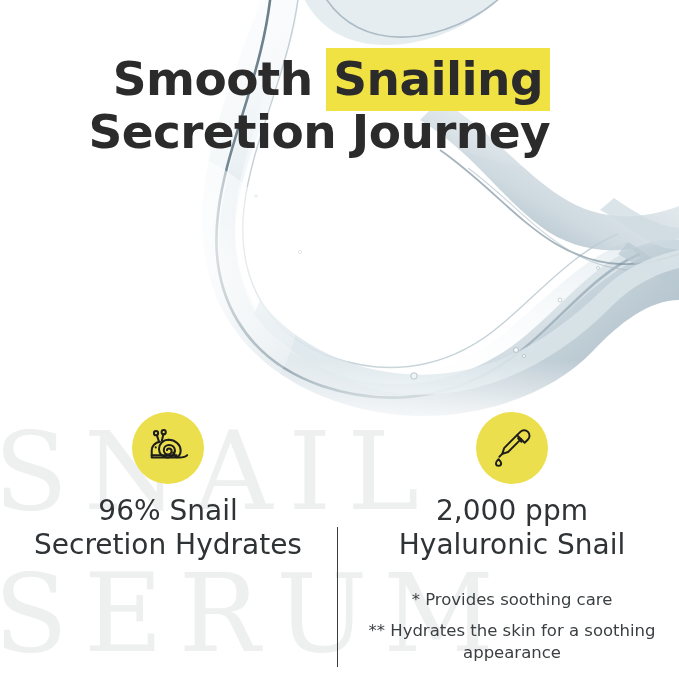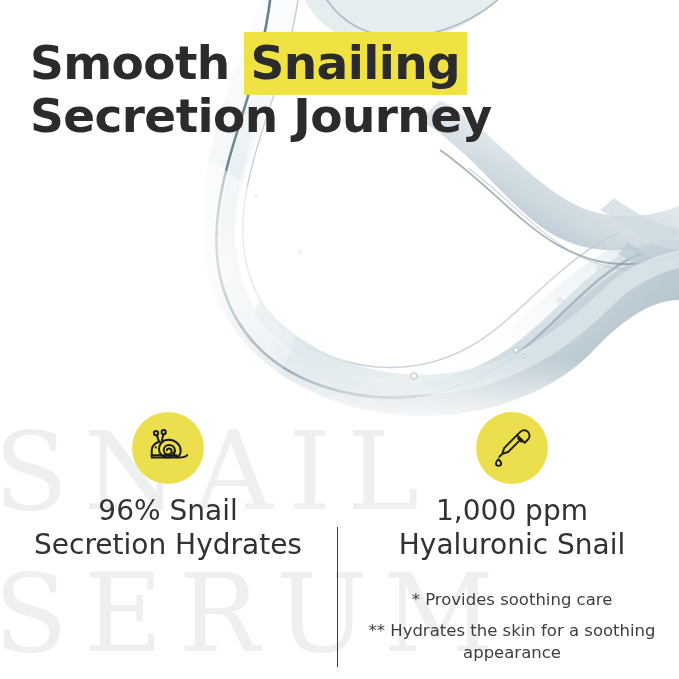--- a/index.html
+++ b/index.html
@@ -25,23 +25,24 @@
     overflow:hidden;
     background:
       radial-gradient(ellipse 300px 200px at 560px 40px, #eef3f5 0%, #f9fbfc 60%, #ffffff 100%),
       linear-gradient(180deg,#fbfcfd 0%, #ffffff 100%);
   }
   .water-photo svg{position:absolute;left:0;top:0;}
 
   
   .headline{
     position:absolute;
-    left:30px;top:36px;
+    left:30px;top:52px;
     width:520px;
     z-index:6;
+    text-align:right;
   }
   .headline-line{
     font-family:"DejaVu Sans", sans-serif;
     font-weight:bold;
     font-size:47px;
     line-height:53px;
     letter-spacing:-0.6px;
     color:#2b2b2b;
     white-space:nowrap;
   }
@@ -322,21 +323,21 @@
           <path d="M13.4 30.4 L10.2 33.6"></path>
 
           <path d="M9.3 36.2
                    C9.3 36.2 6.5 39.0 6.5 40.7
                    C6.5 42.3 7.8 43.5 9.3 43.5
                    C10.9 43.5 12.2 42.3 12.2 40.7
                    C12.2 39.0 9.3 36.2 9.3 36.2 Z"></path>
         </svg>
       </div>
       <div class="feature-title">
-        <div>1,000 ppm</div>
+        <div>2,000 ppm</div>
         <div>Hyaluronic Snail</div>
       </div>
     </div>
   </div>
 
   <div class="divider"></div>
 
   <div class="footnotes">
     <div class="footnote">* Provides soothing care</div>
     <div class="footnote">** Hydrates the skin for a soothing appearance</div>

